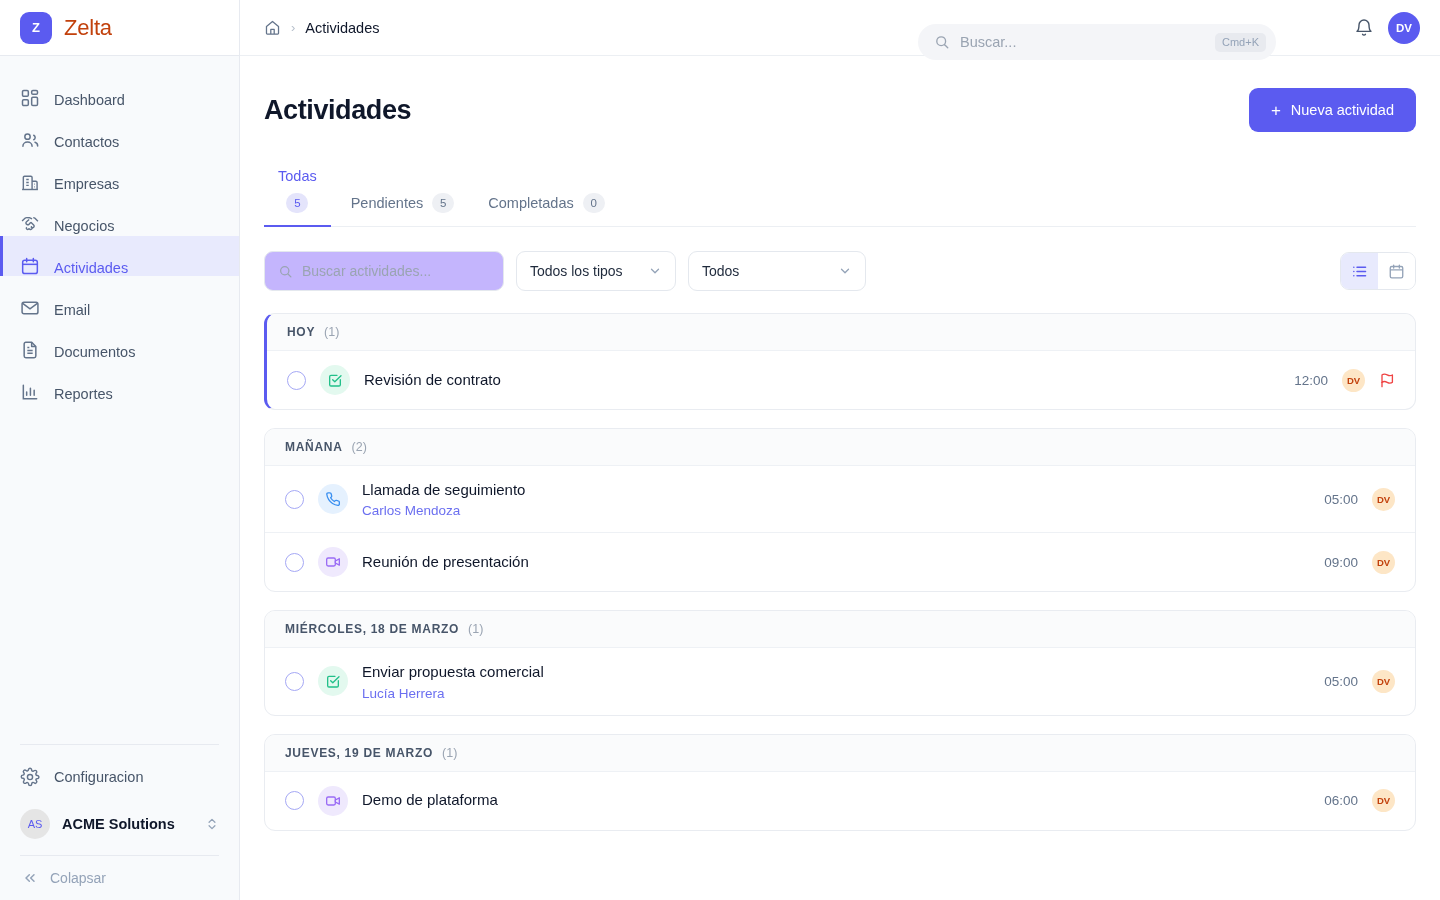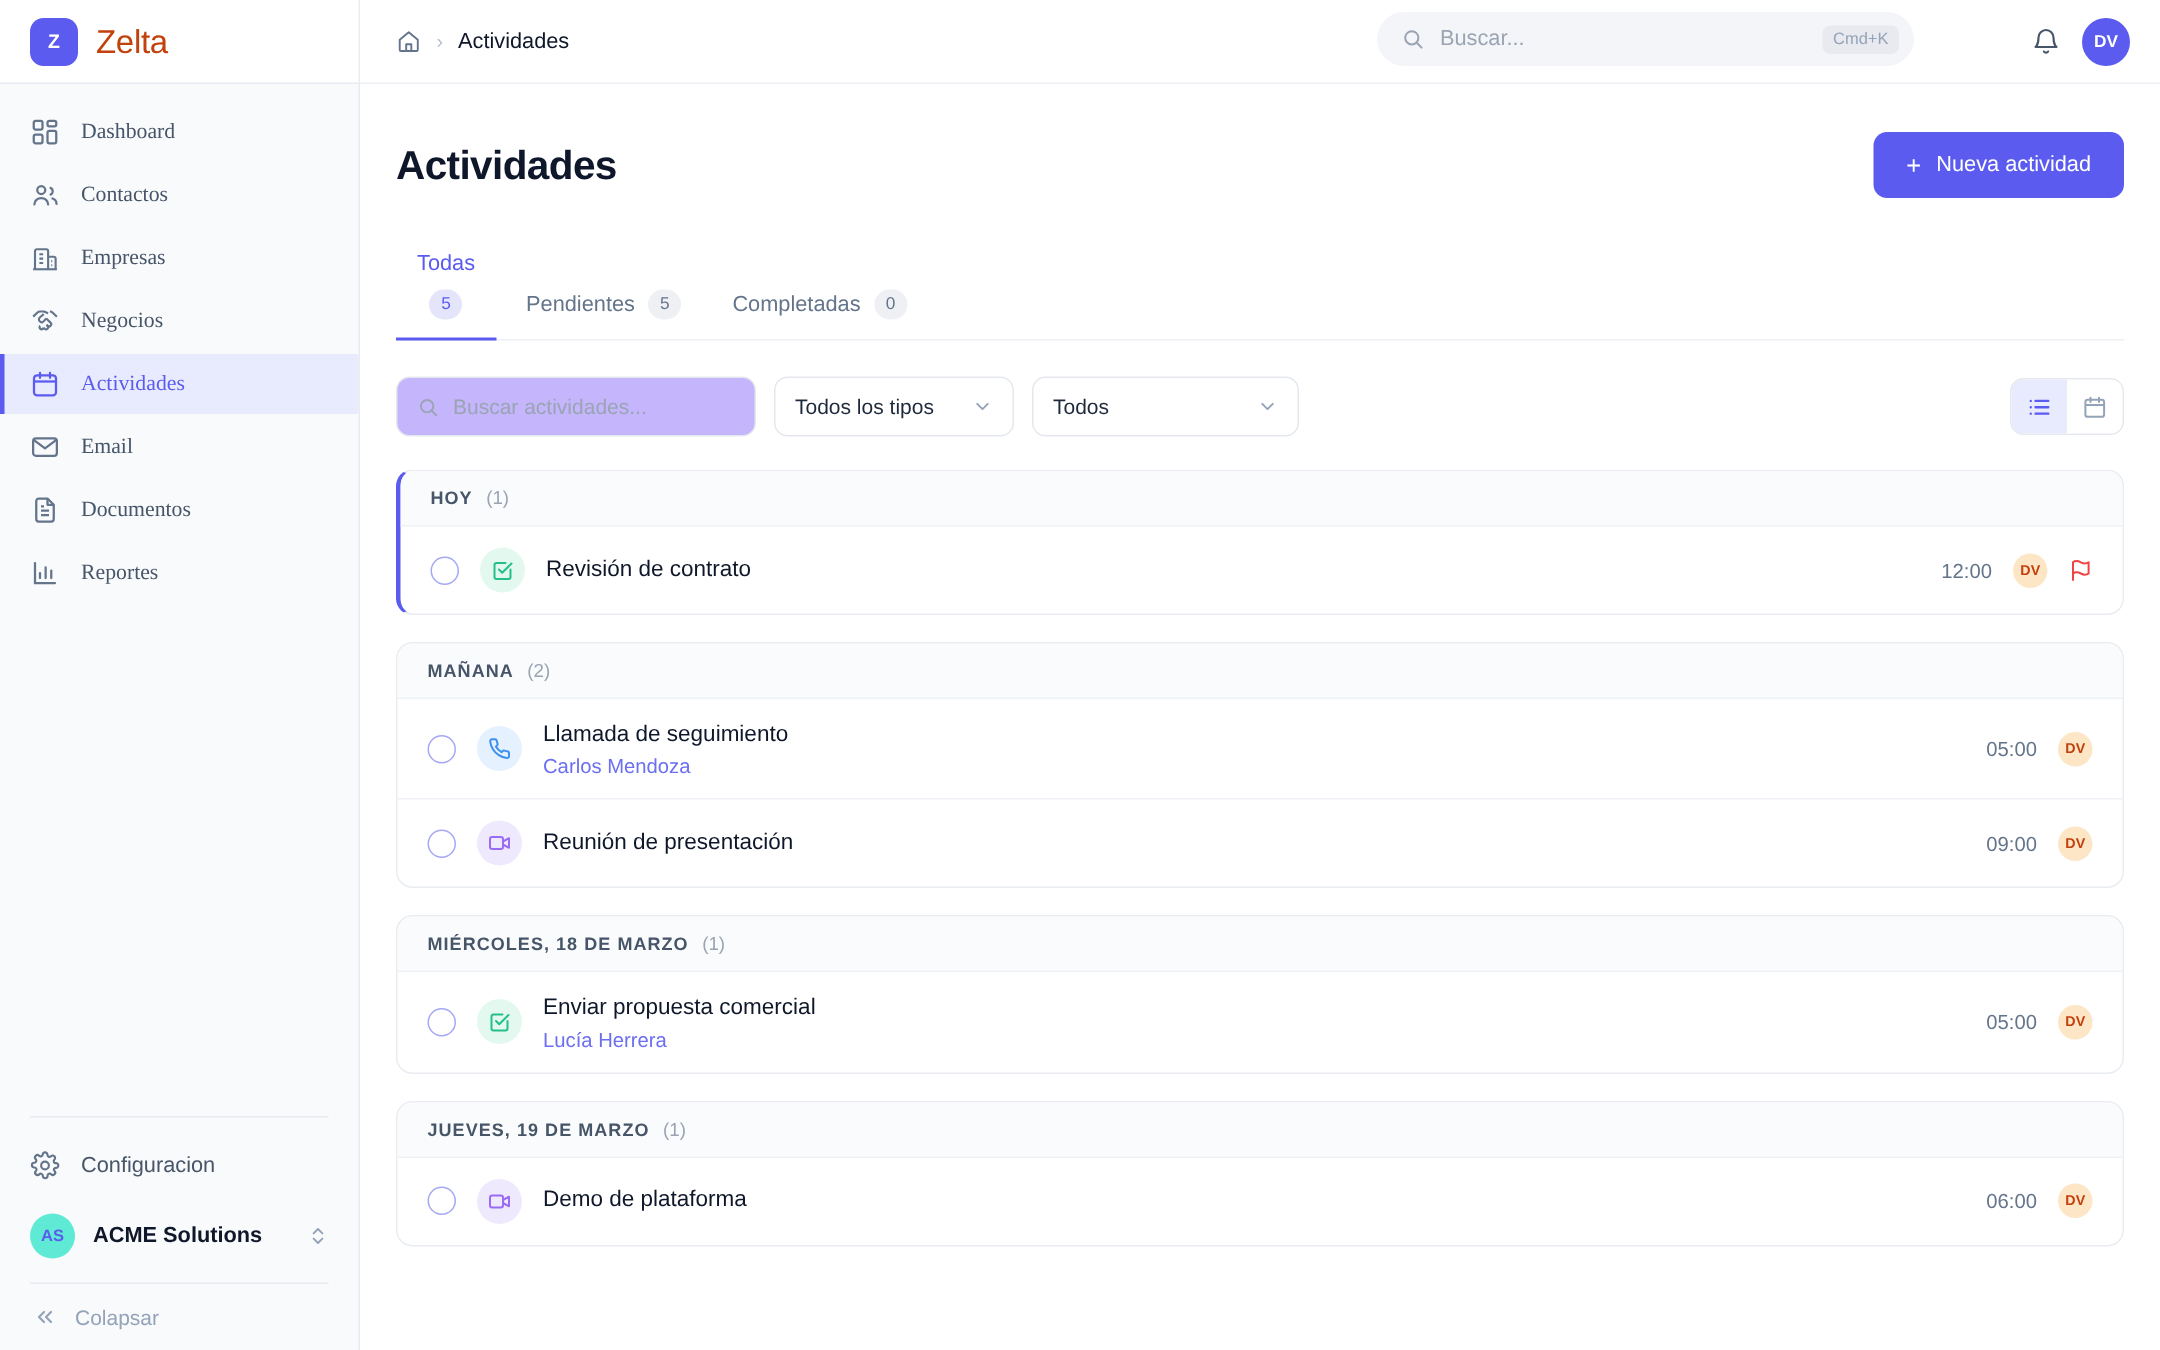--- a/index.html
+++ b/index.html
@@ -29,25 +29,24 @@
   .brand-logo {
     width: 32px; height: 32px; border-radius: 9px;
     background: #5b5bf0; color: #fff;
     display: flex; align-items: center; justify-content: center;
     font-size: 13px; font-weight: 700;
   }
   .brand-name { font-size: 22px; font-weight: 400; color: #c2410c; letter-spacing: -0.2px; }
 
   .nav { padding: 12px 0 0 0; flex: 1 1 auto; }
   .nav-item {
-    height: 40px; display: flex; align-items: center; gap: 14px;
+    height: 40px; display: flex; align-items: flex-end; gap: 14px;
     padding: 0 20px; margin: 0 0 2px 0;
     font-size: 14.5px; color: #475569; cursor: pointer;
     position: relative;
-    font-family: Liberation Serif, serif;
   }
   .nav-item .ico { width: 20px; height: 20px; display: block; flex: 0 0 20px; color: #64748b; }
   .nav-item.active { background: #e8eafd; color: #5b5bf0; font-weight: 400; }
   .nav-item.active .ico { color: #5b5bf0; }
   .nav-item.active::before {
     content: ""; position: absolute; left: 0; top: 0; bottom: 0;
     width: 3px; background: #5b5bf0;
   }
 
   .sidebar-bottom { padding: 0 0 10px 0; }
@@ -56,22 +55,22 @@
     height: 40px; display: flex; align-items: center; gap: 14px;
     padding: 0 20px; font-size: 14.5px; color: #475569; cursor: pointer;
   }
   .cfg-item .ico { width: 20px; height: 20px; color: #64748b; flex: 0 0 20px;}
   .org {
     display: flex; align-items: center; gap: 12px;
     padding: 8px 20px; cursor: pointer; margin-top: 4px;
   }
   .org-badge {
     width: 30px; height: 30px; border-radius: 50%;
-    background: #5eead4; color: #5b5bf0;
-    font-size: 11px; font-weight: 700;
+    background: #e5e5e5; color: #5b5bf0;
+    font-size: 11px; font-weight: 400;
     display: flex; align-items: center; justify-content: center;
     flex: 0 0 30px;
   }
   .org-name { font-size: 14.5px; font-weight: 700; color: #0f172a; flex: 1 1 auto; }
   .org-chev { color: #94a3b8; width: 14px; height: 14px; }
   .collapse {
     display: flex; align-items: center; gap: 12px;
     padding: 10px 20px 4px 22px; font-size: 14px; color: #94a3b8; cursor: pointer;
   }
   .collapse .ico { width: 16px; height: 16px; color: #94a3b8; flex: 0 0 16px;}
@@ -84,21 +83,21 @@
     border-bottom: 1px solid #eceff3;
     display: flex; align-items: center;
     padding: 0 24px; position: relative; background: #fff;
   }
   .crumbs { display: flex; align-items: center; gap: 10px; font-size: 14.5px; }
   .crumbs .ico { width: 17px; height: 17px; color: #64748b; }
   .crumb-sep { color: #b6bfcb; font-size: 13px; }
   .crumb-cur { color: #0f172a; }
 
   .global-search {
-    position: absolute; left: 678px; top: 8px;
+    position: absolute; left: 678px; top: 24px;
     width: 358px; height: 36px; border-radius: 18px;
     background: #f4f5f8;
     display: flex; align-items: center; gap: 10px;
     padding: 0 10px 0 16px;
   }
   .global-search .ico { width: 16px; height: 16px; color: #9aa4b2; flex: 0 0 16px; }
   .gs-ph { flex: 1 1 auto; font-size: 14.5px; color: #9aa4b2; }
   .kbd {
     font-size: 11px; color: #94a3b8; background: #e8eaef;
     border-radius: 5px; padding: 4px 7px; line-height: 1;

